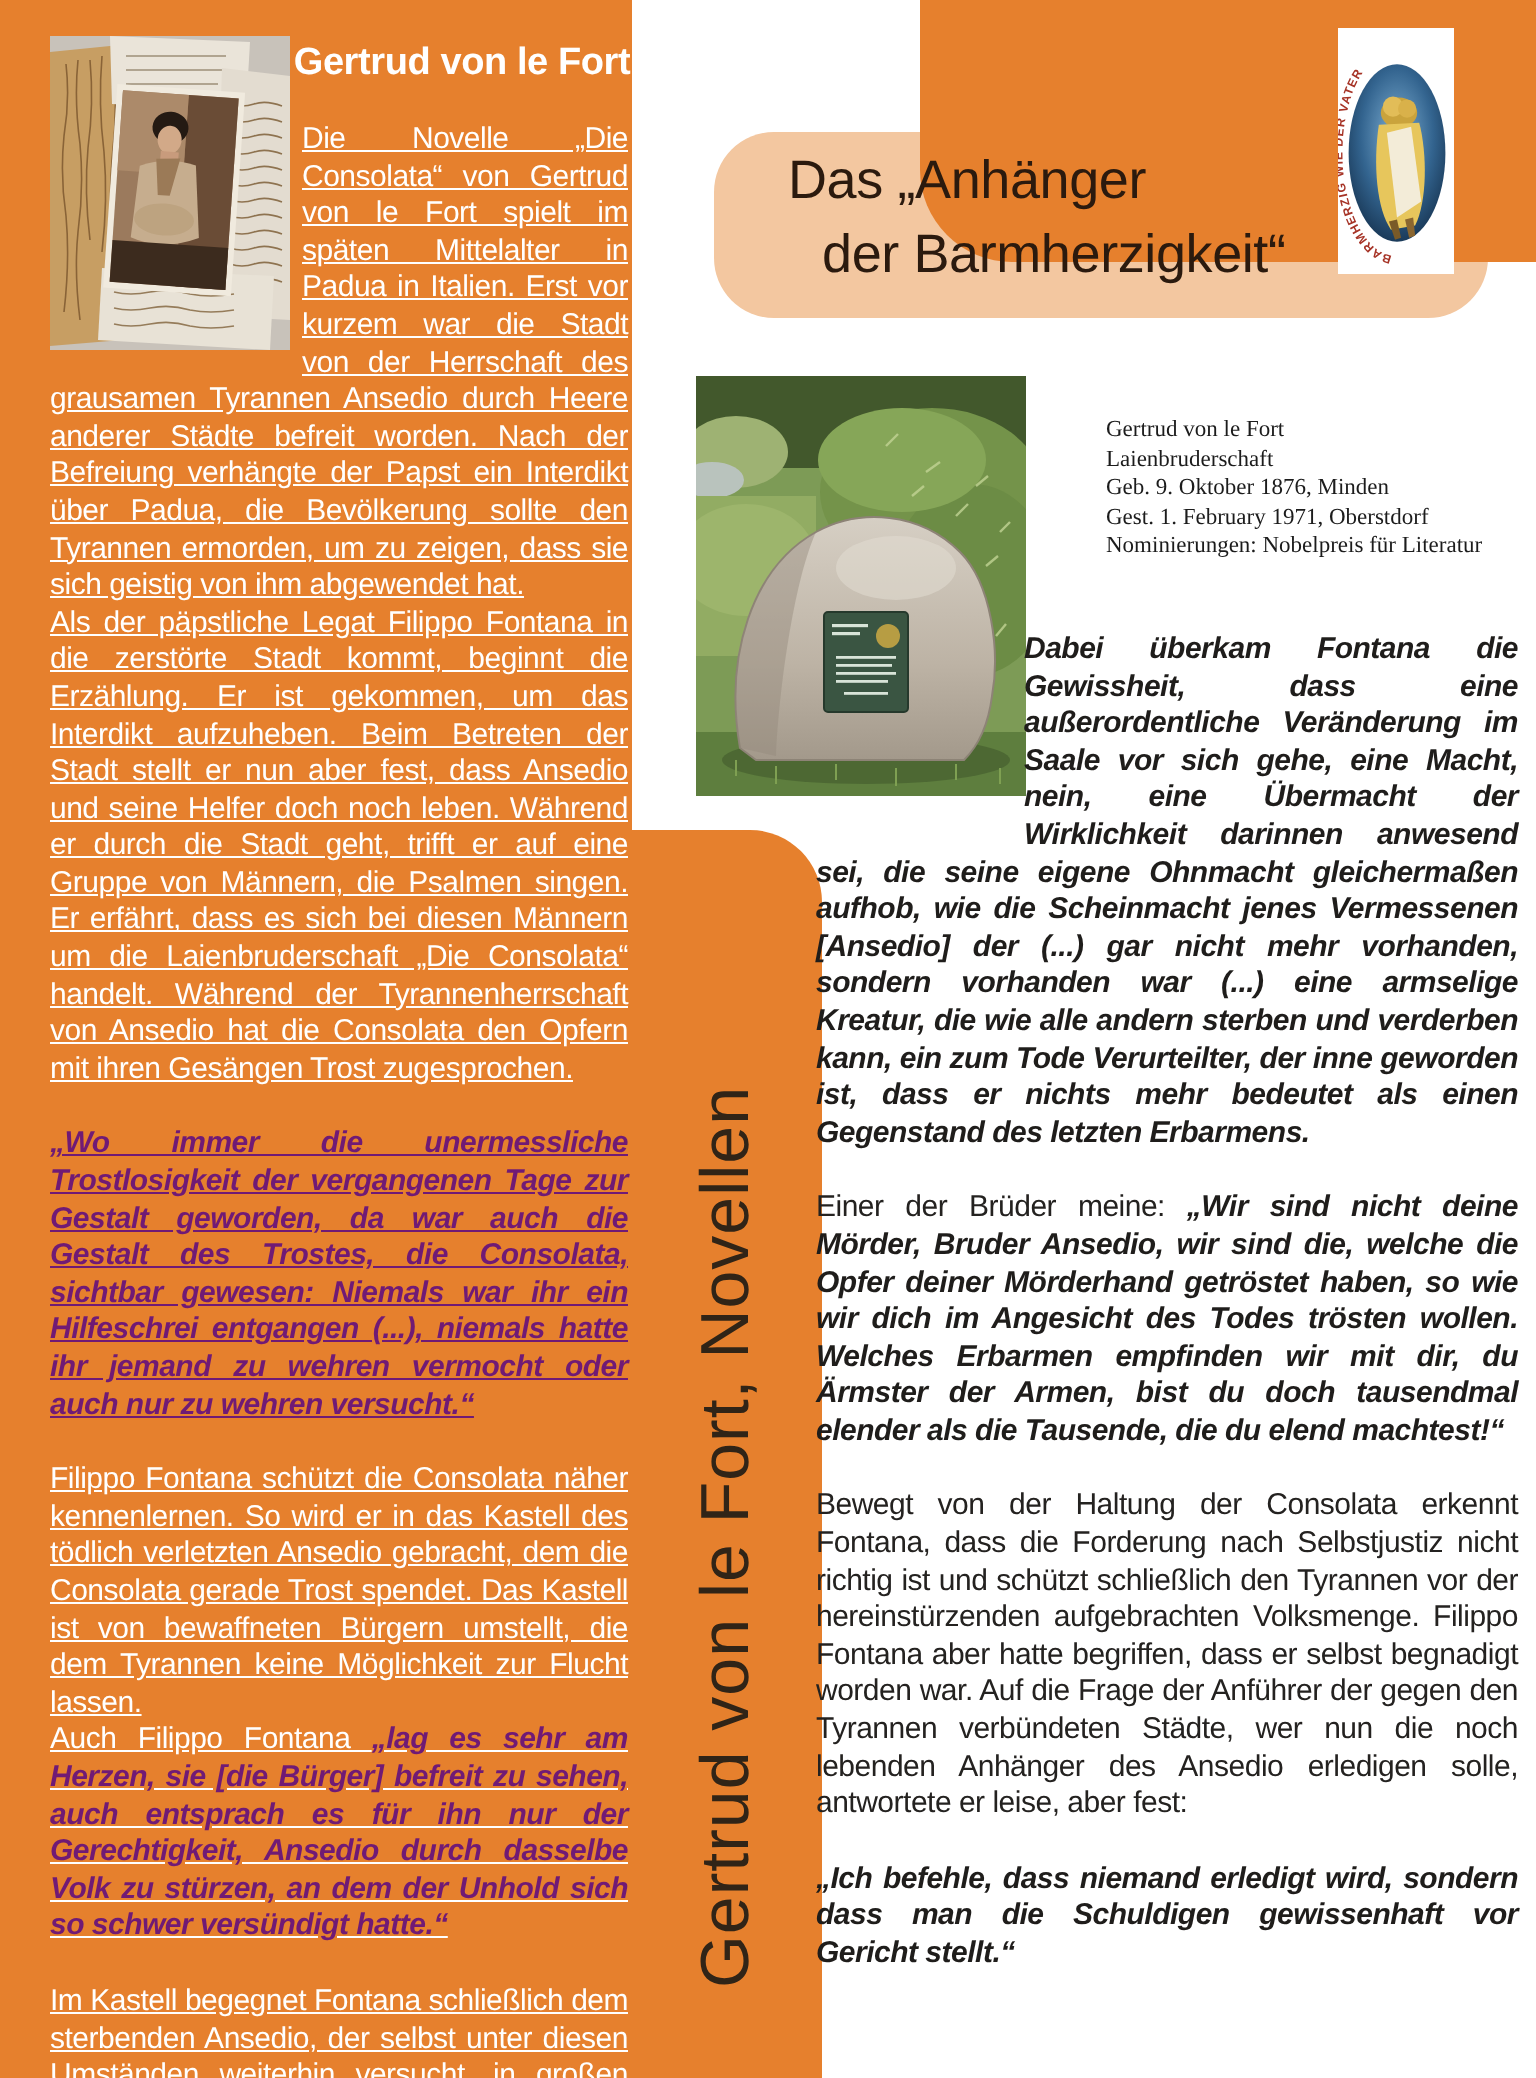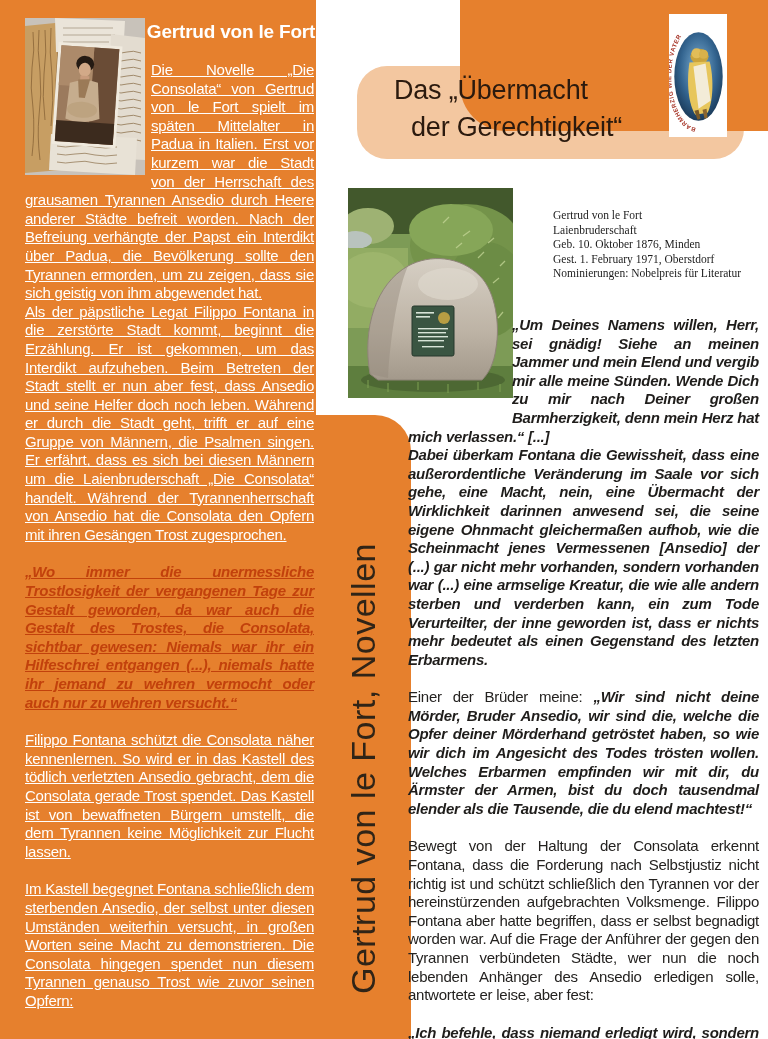--- a/index.html
+++ b/index.html
@@ -20,21 +20,21 @@
 
   
   .portrait { position:absolute; left:25px; top:18px; width:120px; height:157px; }
   .portrait svg { width:100%; height:100%; display:block; }
   .left-title { position:absolute; left:144px; top:21px; width:174px; text-align:center; font-size:19px; font-weight:bold; color:#ffffff; letter-spacing:-0.2px; }
   .left-body { position:absolute; left:25px; top:61px; width:289px; font-size:15px; line-height:18.6px;
                color:#ffffff; text-align:justify; letter-spacing:-0.25px; hyphens:auto; }
   .left-body p { margin:0;text-decoration:underline; }
   .spacer-l { float:left; width:126px; height:130px; }
   .gap { margin-top:19px !important; }
-  .lq { color:#c2410c; font-weight:bold; font-style:italic; }
+  .lq { color:#701a75; font-weight:bold; font-style:italic; }
 
   
   .vwrap { position:absolute; left:321px; top:538px; width:84px; height:462px;
            display:flex; align-items:center; justify-content:center; }
   .vlabel { writing-mode:vertical-rl; transform:rotate(180deg); font-size:34px; color:#302417;
             white-space:nowrap; letter-spacing:0.5px; }
 
   
   .stone { position:absolute; left:348px; top:188px; width:165px; height:210px; }
   .stone svg { width:100%; height:100%; display:block; }
@@ -51,22 +51,22 @@
 <body>
 
 <div class="page">
 
   <div class="orange-left"></div>
   <div class="orange-wide"></div>
   <div class="header-band"></div>
   <div class="header-dark"></div>
 
   <div class="header-title">
-    <div class="l1">Das „Übermacht</div>
-    <div class="l2">der Gerechtigkeit“</div>
+    <div class="l1">Das „Anhänger</div>
+    <div class="l2">der Barmherzigkeit“</div>
   </div>
 
   <div class="logo-box">
     <svg viewBox="0 0 57 122">
       <defs>
         <radialGradient id="lg" cx="50%" cy="40%" r="68%">
           <stop offset="0%" stop-color="#7fb0d4"></stop>
           <stop offset="55%" stop-color="#33648f"></stop>
           <stop offset="100%" stop-color="#122c47"></stop>
         </radialGradient>
@@ -141,20 +141,21 @@
     </svg>
   </div>
 
   <div class="left-title">Gertrud von le Fort</div>
   <div class="left-body">
     <div class="spacer-l"></div>
     <p>Die Novelle „Die Consolata“ von Gertrud von le Fort spielt im späten Mittelalter in Padua in Italien. Erst vor kurzem war die Stadt von der Herrschaft des grausamen Tyrannen Ansedio durch Heere anderer Städte befreit worden. Nach der Befreiung verhängte der Papst ein Interdikt über Padua, die Bevölkerung sollte den Tyrannen ermorden, um zu zeigen, dass sie sich geistig von ihm abgewendet hat.</p>
     <p>Als der päpstliche Legat Filippo Fontana in die zerstörte Stadt kommt, beginnt die Erzählung. Er ist gekommen, um das Interdikt aufzuheben. Beim Betreten der Stadt stellt er nun aber fest, dass Ansedio und seine Helfer doch noch leben. Während er durch die Stadt geht, trifft er auf eine Gruppe von Männern, die Psalmen singen. Er erfährt, dass es sich bei diesen Männern um die Laienbruderschaft „Die Consolata“ handelt. Während der Tyrannenherrschaft von Ansedio hat die Consolata den Opfern mit ihren Gesängen Trost zugesprochen.</p>
     <p class="lq gap">„Wo immer die unermessliche Trostlosigkeit der vergangenen Tage zur Gestalt geworden, da war auch die Gestalt des Trostes, die Consolata, sichtbar gewesen: Niemals war ihr ein Hilfeschrei entgangen (...), niemals hatte ihr jemand zu wehren vermocht oder auch nur zu wehren versucht.“</p>
     <p class="gap">Filippo Fontana schützt die Consolata näher kennenlernen. So wird er in das Kastell des tödlich verletzten Ansedio gebracht, dem die Consolata gerade Trost spendet. Das Kastell ist von bewaffneten Bürgern umstellt, die dem Tyrannen keine Möglichkeit zur Flucht lassen.</p>
+    <p><span>Auch Filippo Fontana </span><span class="lq">„lag es sehr am Herzen, sie [die Bürger] befreit zu sehen, auch entsprach es für ihn nur der Gerechtigkeit, Ansedio durch dasselbe Volk zu stürzen, an dem der Unhold sich so schwer versündigt hatte.“</span></p>
     <p class="gap">Im Kastell begegnet Fontana schließlich dem sterbenden Ansedio, der selbst unter diesen Umständen weiterhin versucht, in großen Worten seine Macht zu demonstrieren. Die Consolata hingegen spendet nun diesem Tyrannen genauso Trost wie zuvor seinen Opfern:</p>
   </div>
 
   <div class="vwrap">
     <div class="vlabel">Gertrud von le Fort, Novellen</div>
   </div>
 
   <div class="stone">
     <svg viewBox="0 0 165 210">
       <defs>
@@ -207,27 +208,26 @@
         <path d="M100,205 v-9"></path>
           <path d="M130,202 v-8"></path>
           <path d="M152,204 v-8"></path>
       </g>
     </svg>
   </div>
 
   <div class="caption">
     <span>Gertrud von le Fort</span>
     <span>Laienbruderschaft</span>
-    <span>Geb. 10. Oktober 1876, Minden</span>
+    <span>Geb. 9. Oktober 1876, Minden</span>
     <span>Gest. 1. February 1971, Oberstdorf</span>
     <span>Nominierungen: Nobelpreis für Literatur</span>
   </div>
 
   <div class="right-body">
     <div class="spacer-r"></div>
-    <p class="q">„Um Deines Namens willen, Herr, sei gnädig! Siehe an meinen Jammer und mein Elend und vergib mir alle meine Sünden. Wende Dich zu mir nach Deiner großen Barmherzigkeit, denn mein Herz hat mich verlassen.“ [...]</p>
     <p class="q">Dabei überkam Fontana  die Gewissheit, dass eine außerordentliche Veränderung im Saale vor sich gehe, eine Macht, nein, eine Übermacht der Wirklichkeit darinnen anwesend sei, die seine eigene Ohnmacht gleichermaßen aufhob, wie die Scheinmacht jenes Vermessenen [Ansedio] der (...) gar nicht mehr vorhanden, sondern vorhanden war (...) eine armselige Kreatur, die wie alle andern sterben und verderben kann, ein zum Tode Verurteilter, der inne geworden ist, dass er nichts mehr bedeutet als einen Gegenstand des letzten Erbarmens.</p>
     <p class="gap"><span>Einer der Brüder meine: </span><span class="q">„Wir sind nicht deine Mörder, Bruder Ansedio, wir sind die, welche die Opfer deiner Mörderhand getröstet haben, so wie wir dich im Angesicht des Todes trösten wollen. Welches Erbarmen empfinden wir mit dir, du Ärmster der Armen, bist du doch tausendmal elender als die Tausende, die du elend machtest!“</span></p>
     <p class="gap">Bewegt von der Haltung der Consolata erkennt Fontana, dass die Forderung nach Selbstjustiz nicht richtig ist und schützt schließlich den Tyrannen vor der hereinstürzenden aufgebrachten Volksmenge. Filippo Fontana aber hatte begriffen, dass er selbst begnadigt worden war. Auf die Frage der Anführer der gegen den Tyrannen verbündeten Städte, wer nun die noch lebenden Anhänger des Ansedio erledigen solle, antwortete er leise, aber fest:</p>
     <p class="q gap">„Ich befehle, dass niemand erledigt wird, sondern dass man die Schuldigen gewissenhaft vor Gericht stellt.“</p>
   </div>
 
 </div>
 
 </body></html>

